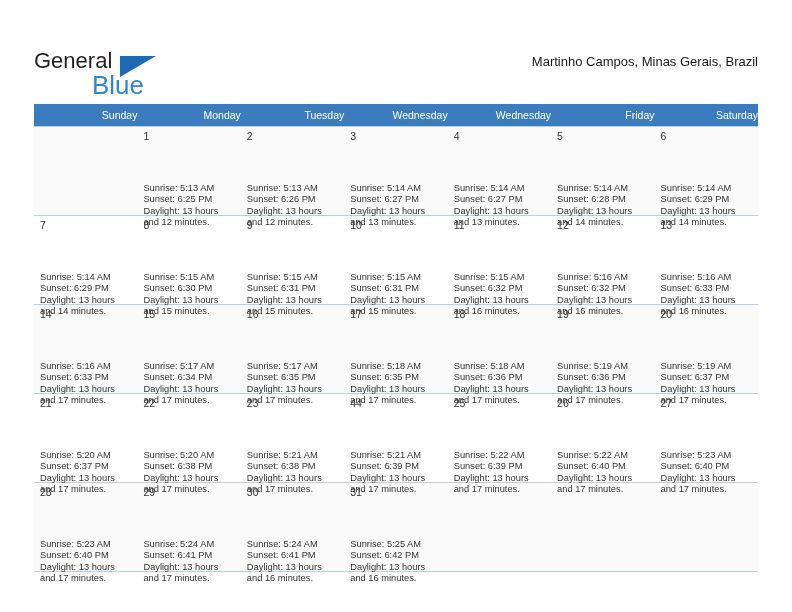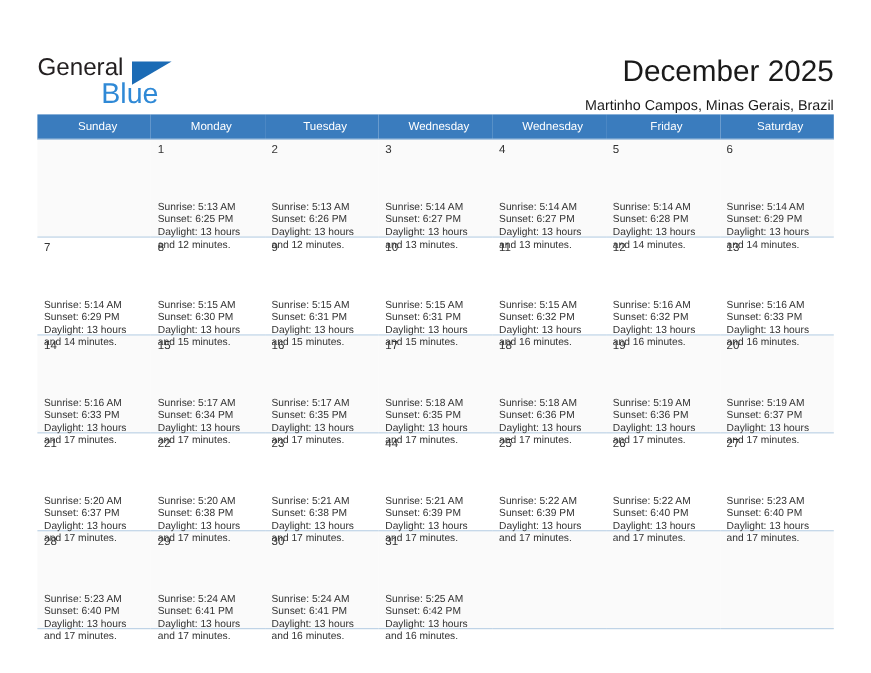--- a/index.html
+++ b/index.html
@@ -90,21 +90,21 @@
     top: 104px;
     width: 724px;
     border-collapse: collapse;
     table-layout: fixed;
   }
   .calendar th {
     background: #3a7cbe;
     color: #ffffff;
     font-size: 10.5px;
     font-weight: normal;
-    text-align: center;
+    text-align: right;
     padding: 5px 0 5px 6px;
     height: 12px;
     border: none;
   }
   .calendar td {
     vertical-align: top;
     padding: 0;
     height: 88px;
     border-top: 1px solid #b8cfe4;
     border-bottom: 1px solid #b8cfe4;
@@ -140,21 +140,20 @@
 
   <div class="header">
 
     <div class="brand">
       <span class="brand-general">General</span>
       <span class="brand-triangle"></span>
       <span class="brand-blue">Blue</span>
     </div>
 
     <div class="title-block">
-      <div class="cal-title">December 2025</div>
       <div class="cal-subtitle">Martinho Campos, Minas Gerais, Brazil</div>
     </div>
 
   </div>
 
   <table class="calendar">
     <thead>
       <tr>
         <th>Sunday</th>
         <th>Monday</th>

